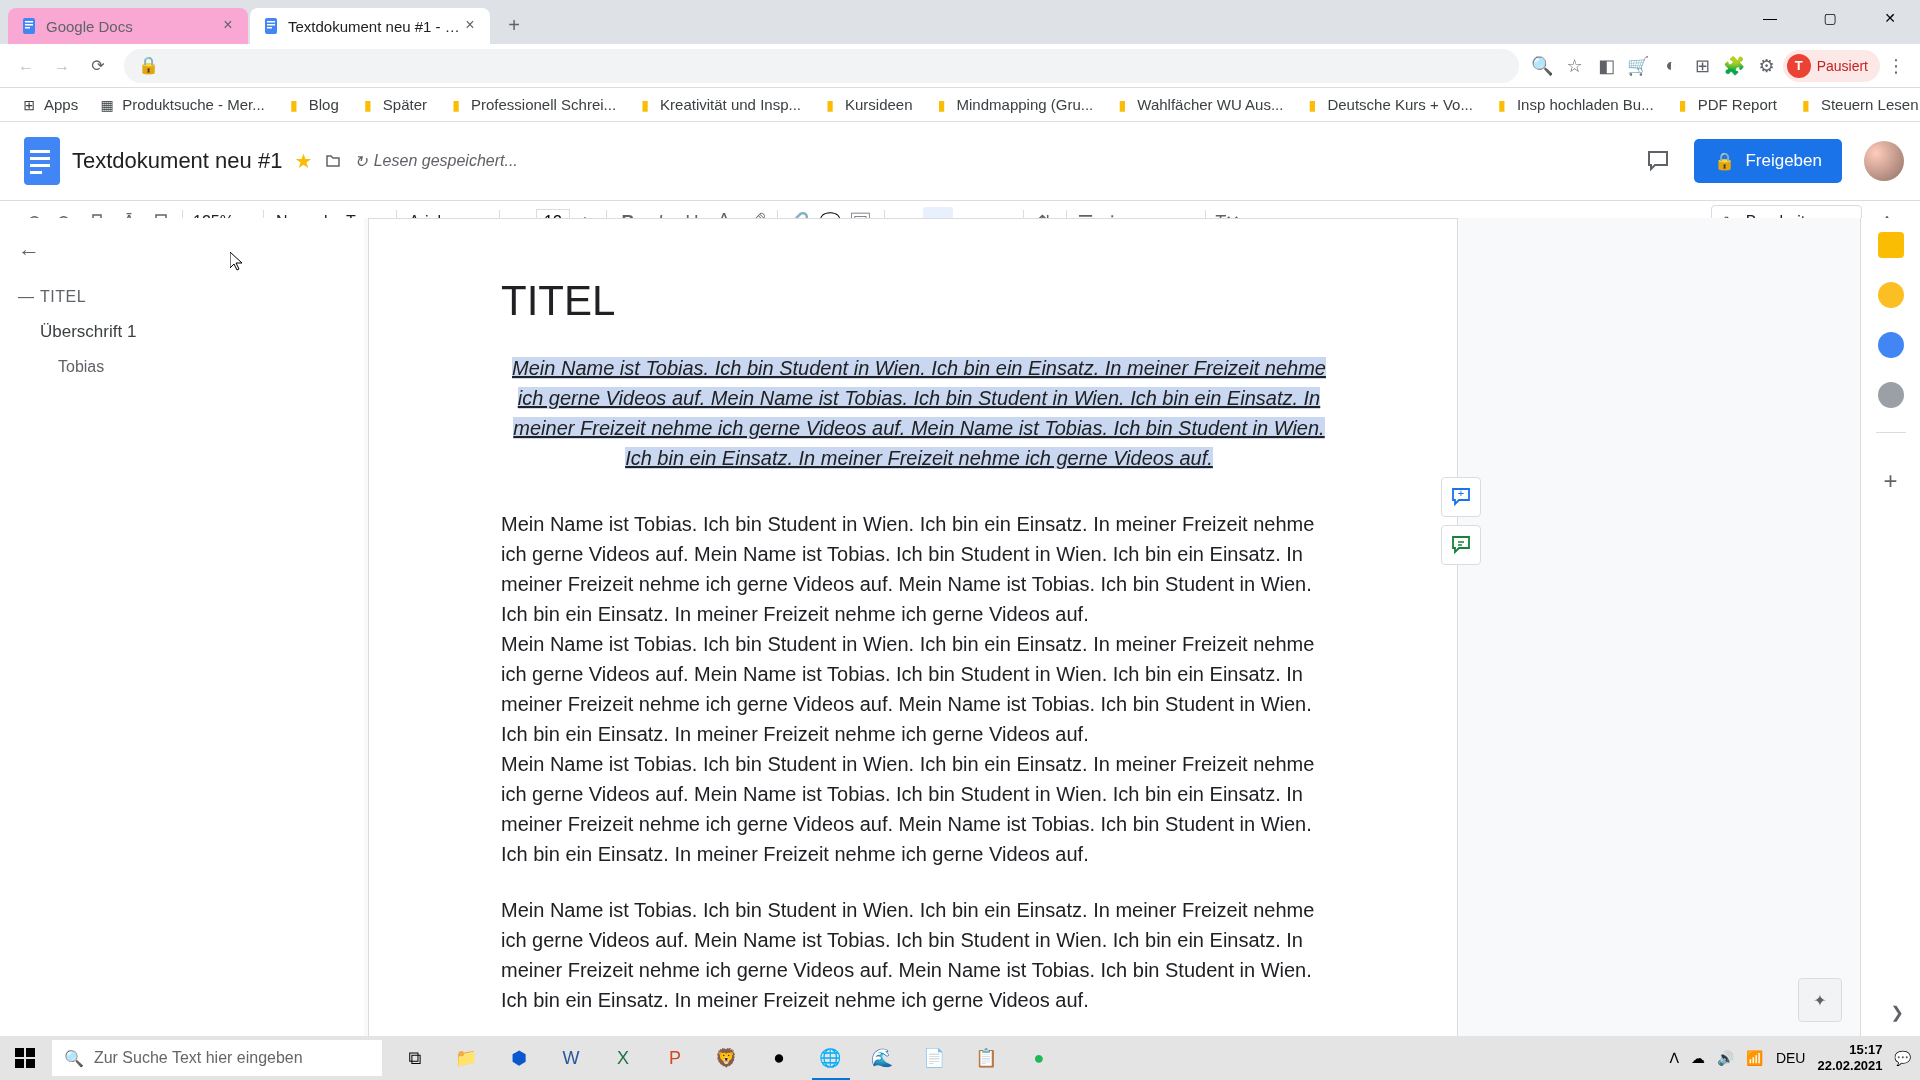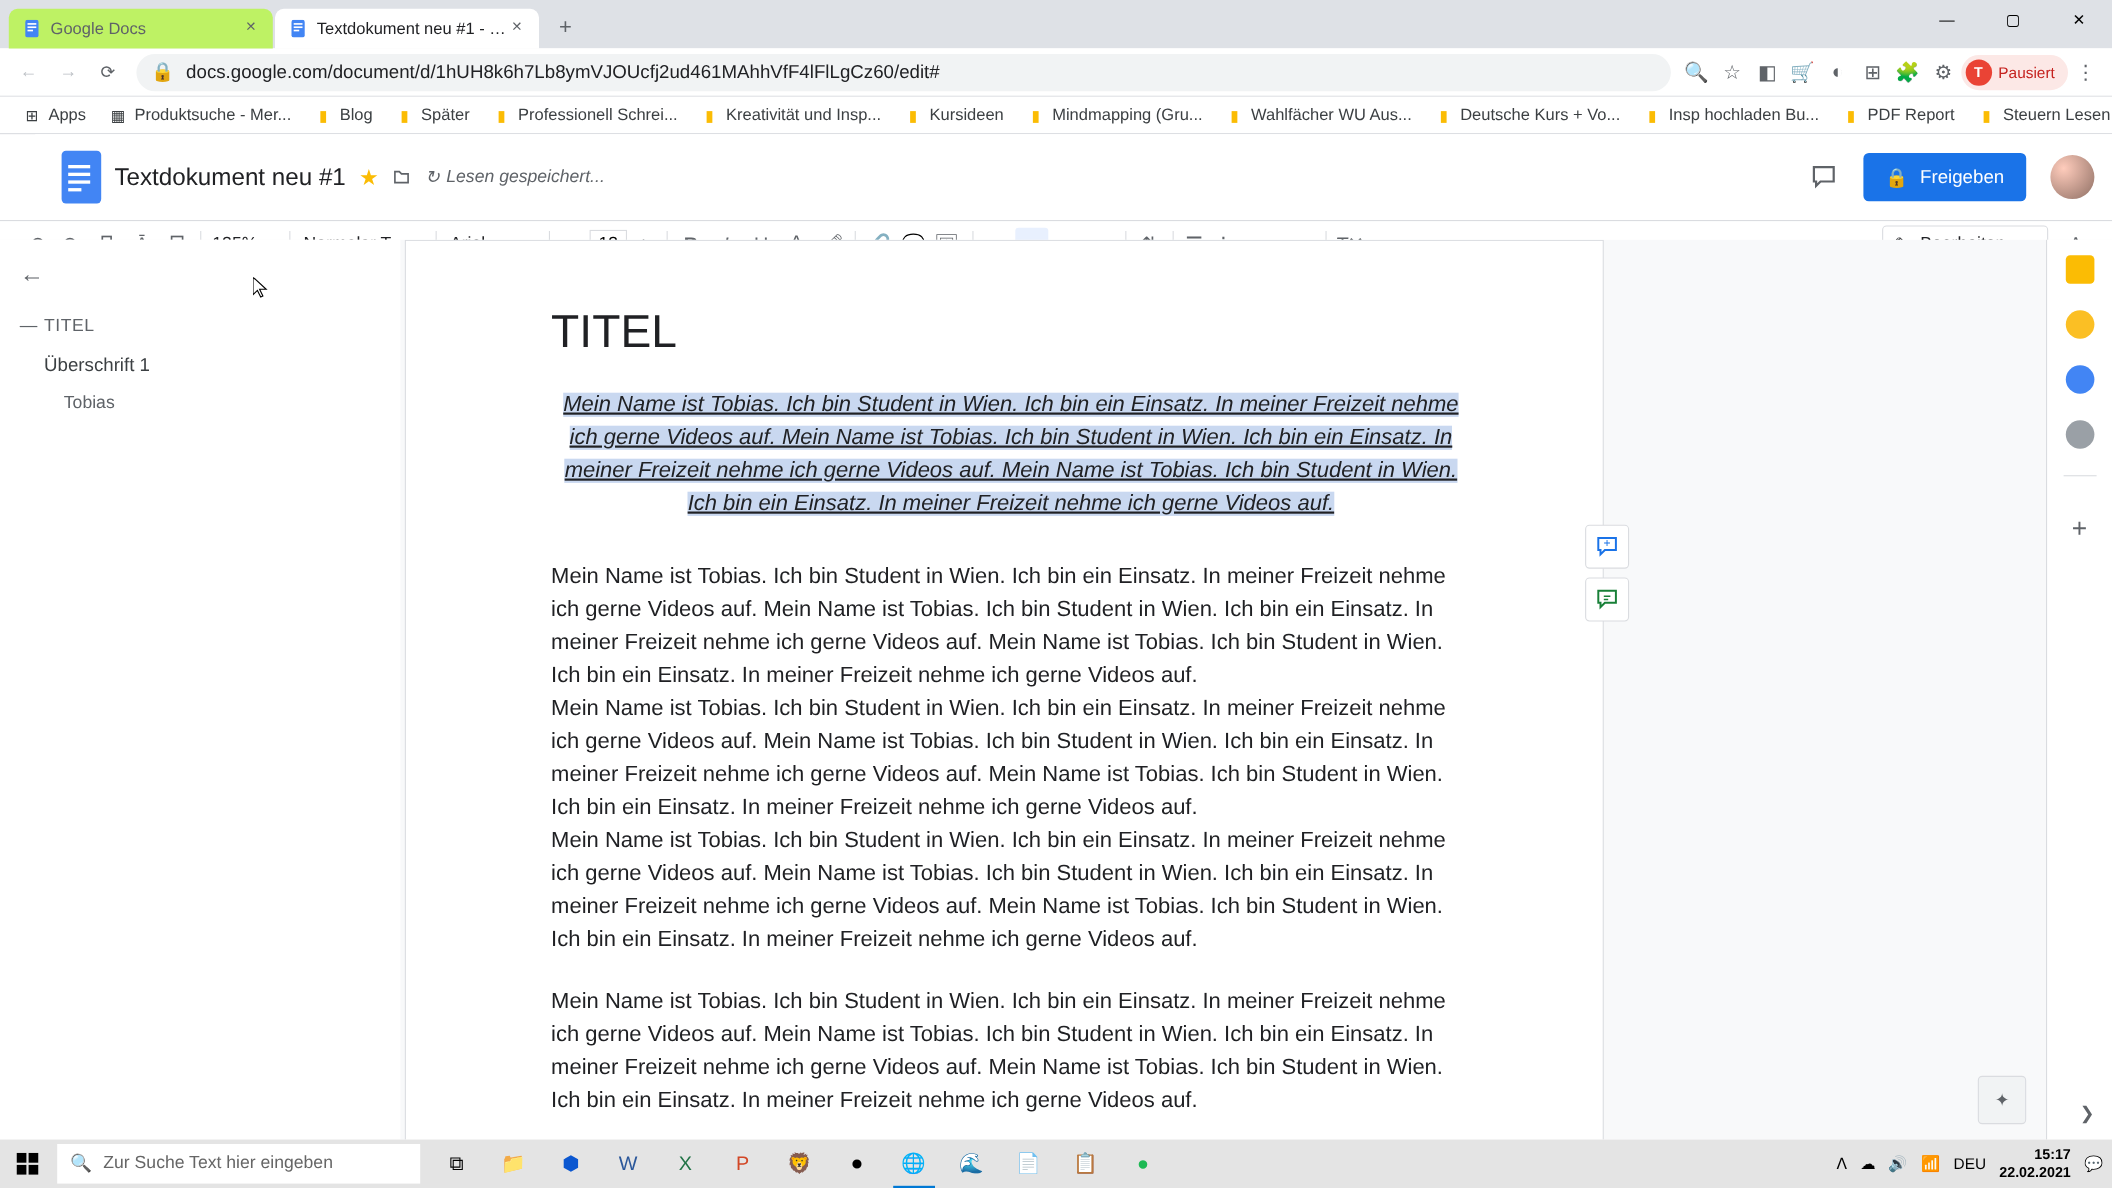--- a/index.html
+++ b/index.html
@@ -1,20 +1,20 @@
 <!DOCTYPE html>
 <html><head>
 <meta charset="utf-8">
 <style>
 * { margin: 0; padding: 0; box-sizing: border-box; font-family: Arial, sans-serif; }
 body { background: #fff; width: 1920px; height: 1080px; overflow: hidden; position: relative; }
 
 
 .chrome-tabs { height: 44px; background: #dee1e6; display: flex; align-items: flex-end; padding-left: 8px; }
-.chrome-tab { height: 36px; background: #bef264; border-radius: 8px 8px 0 0; padding: 0 12px; display: flex; align-items: center; font-size: 15px; color: #5f6368; min-width: 240px; max-width: 240px; position: relative; margin-right: 2px; }
+.chrome-tab { height: 36px; background: #f9a8d4; border-radius: 8px 8px 0 0; padding: 0 12px; display: flex; align-items: center; font-size: 15px; color: #5f6368; min-width: 240px; max-width: 240px; position: relative; margin-right: 2px; }
 .chrome-tab.active { background: #fff; color: #202124; }
 .chrome-tab-icon { width: 18px; height: 18px; margin-right: 8px; display: flex; align-items: center; justify-content: center; }
 .chrome-tab-title { flex: 1; white-space: nowrap; overflow: hidden; text-overflow: ellipsis; font-size: 15px; }
 .chrome-tab-close { width: 16px; height: 16px; color: #5f6368; cursor: pointer; font-size: 16px; text-align: center; line-height: 14px; }
 .chrome-newtab { width: 28px; height: 28px; color: #5f6368; font-size: 20px; text-align: center; line-height: 26px; margin-left: 8px; margin-bottom: 4px; }
 .chrome-window-controls { position: absolute; right: 0; top: 0; display: flex; }
 .chrome-window-btn { width: 60px; height: 36px; display: flex; align-items: center; justify-content: center; color: #000; font-size: 14px; }
 
 
 .chrome-addrbar { height: 44px; background: #fff; display: flex; align-items: center; padding: 0 8px; border-bottom: 1px solid #dadce0; }
@@ -26,21 +26,21 @@
 .chrome-avatar-pill { height: 32px; background: #fce8e6; border-radius: 16px; display: flex; align-items: center; padding: 0 12px 0 4px; gap: 6px; font-size: 14px; color: #c5221f; }
 .chrome-avatar-pill .av { width: 24px; height: 24px; border-radius: 50%; background: #ea4335; color: #fff; display: flex; align-items: center; justify-content: center; font-size: 13px; font-weight: bold; }
 
 
 .chrome-bookmarks { height: 34px; background: #fff; display: flex; align-items: center; padding: 0 12px; border-bottom: 1px solid #dadce0; gap: 4px; }
 .bm { display: flex; align-items: center; gap: 6px; padding: 4px 8px; font-size: 15px; color: #3c4043; white-space: nowrap; }
 .bm-icon { width: 18px; height: 18px; display: flex; align-items: center; justify-content: center; font-size: 14px; }
 .bm-yellow { color: #fbbc04; }
 
 
-.docs-header { height: 78px; background: #fff; display: flex; align-items: center; padding: 0 16px; margin-left: 32px; }
+.docs-header { height: 78px; background: #fff; display: flex; align-items: center; padding: 0 16px; }
 .docs-logo { width: 52px; height: 52px; display: flex; align-items: center; justify-content: center; }
 .docs-titlearea { margin-left: 4px; flex: 1; }
 .docs-titlerow { display: flex; align-items: center; gap: 12px; height: 32px; }
 .docs-title { font-size: 22px; color: #202124; }
 .docs-star { color: #fbbc04; font-size: 20px; }
 .docs-move { color: #5f6368; font-size: 18px; }
 .docs-saving { display: flex; align-items: center; gap: 6px; color: #5f6368; font-size: 16px; font-style: italic; }
 .docs-menus { display: flex; gap: 2px; height: 28px; align-items: center; }
 .docs-menu { padding: 4px 8px; font-size: 17px; color: #202124; }
 .docs-lastchange { color: #5f6368; text-decoration: underline; font-size: 17px; margin-left: 8px; }
@@ -151,21 +151,20 @@
     <div class="chrome-window-btn">✕</div>
   </div>
 </div>
 
 <div class="chrome-addrbar">
   <div class="chrome-navbtn disabled">←</div>
   <div class="chrome-navbtn disabled">→</div>
   <div class="chrome-navbtn">⟳</div>
   <div class="chrome-url">
     <span class="chrome-url-lock">🔒</span>
-    <span>docs.google.com/document/d/1hUH8k6h7Lb8ymVJOUcfj2ud461MAhhVfF4lFlLgCz60/edit#</span>
   </div>
   <div class="chrome-ext">🔍</div>
   <div class="chrome-ext">☆</div>
   <div class="chrome-ext">◧</div>
   <div class="chrome-ext">🛒</div>
   <div class="chrome-ext">◐</div>
   <div class="chrome-ext">⊞</div>
   <div class="chrome-ext">🧩</div>
   <div class="chrome-ext">⚙</div>
   <div class="chrome-avatar-pill">

